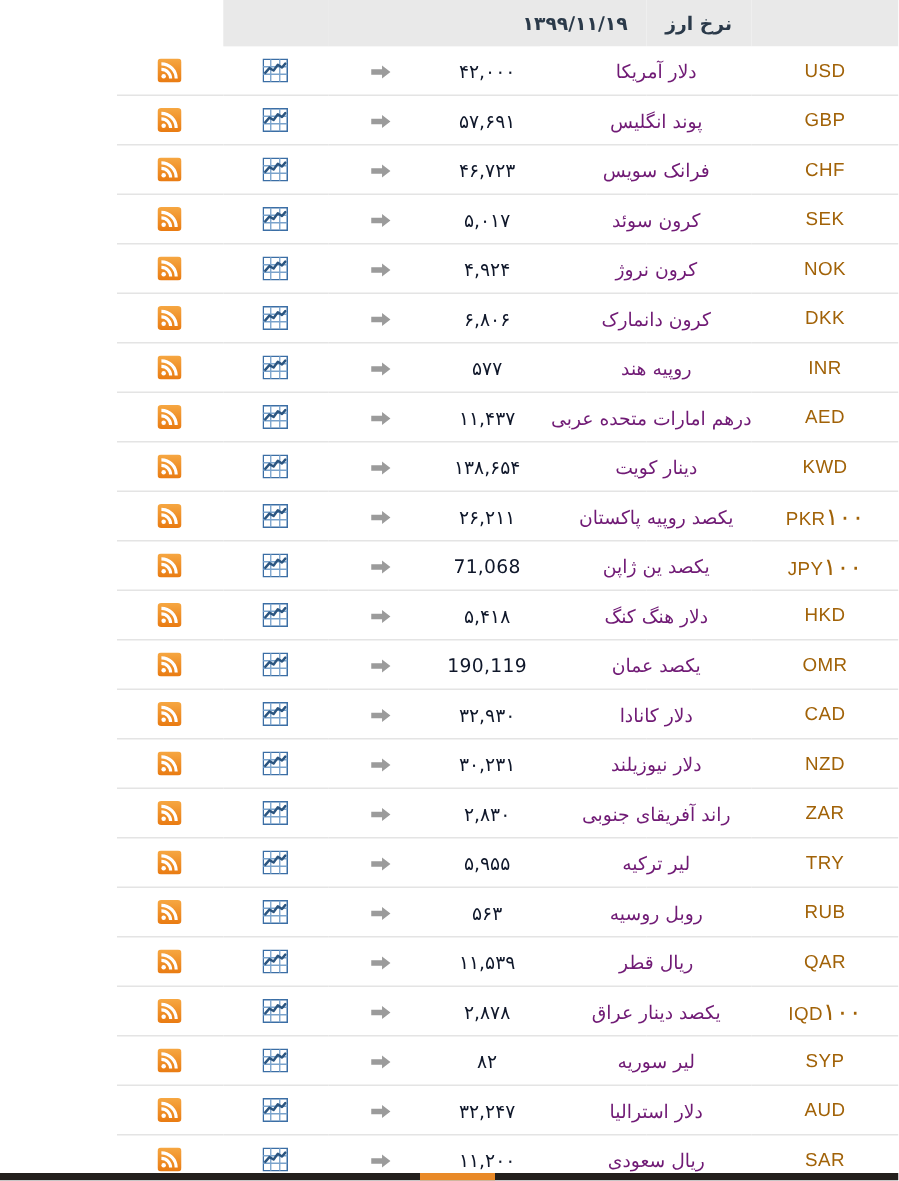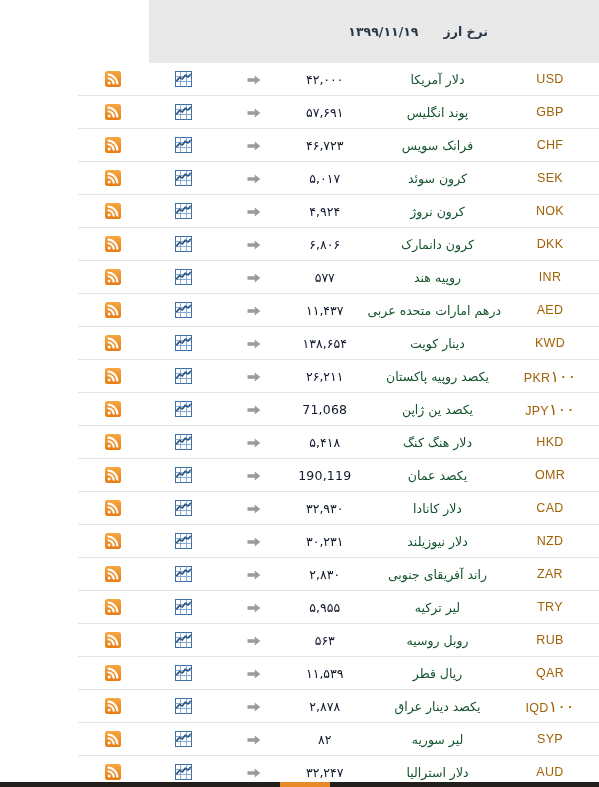--- a/index.html
+++ b/index.html
@@ -43,21 +43,21 @@
     table-layout: fixed;
     direction: rtl;
   }
 
   
   thead tr {
     background: #e9e9e9;
   }
   thead th {
     height: 31px;
-    padding: 16px 12px;
+    padding: 0 12px;
     font-weight: bold;
     font-size: 12.5px;
     color: #2b3a4a;
     vertical-align: middle;
     border: none;
     white-space: nowrap;
   }
   th.h-code {
     width: 74px;
     text-align: center;
@@ -96,21 +96,21 @@
     letter-spacing: 0.3px;
     white-space: nowrap;
   }
   td.c-code .hundred {
     font-family: "DejaVu Sans", sans-serif;
     font-size: 16px;
   }
   td.c-name {
     text-align: center;
     font-size: 12.5px;
-    color: #14532d;
+    color: #701a75;
     padding-left: 14px;
     white-space: nowrap;
   }
   td.c-value {
     width: 120px;
     text-align: center;
     font-size: 12.5px;
     color: #0f172a;
     letter-spacing: 0.2px;
     white-space: nowrap;

